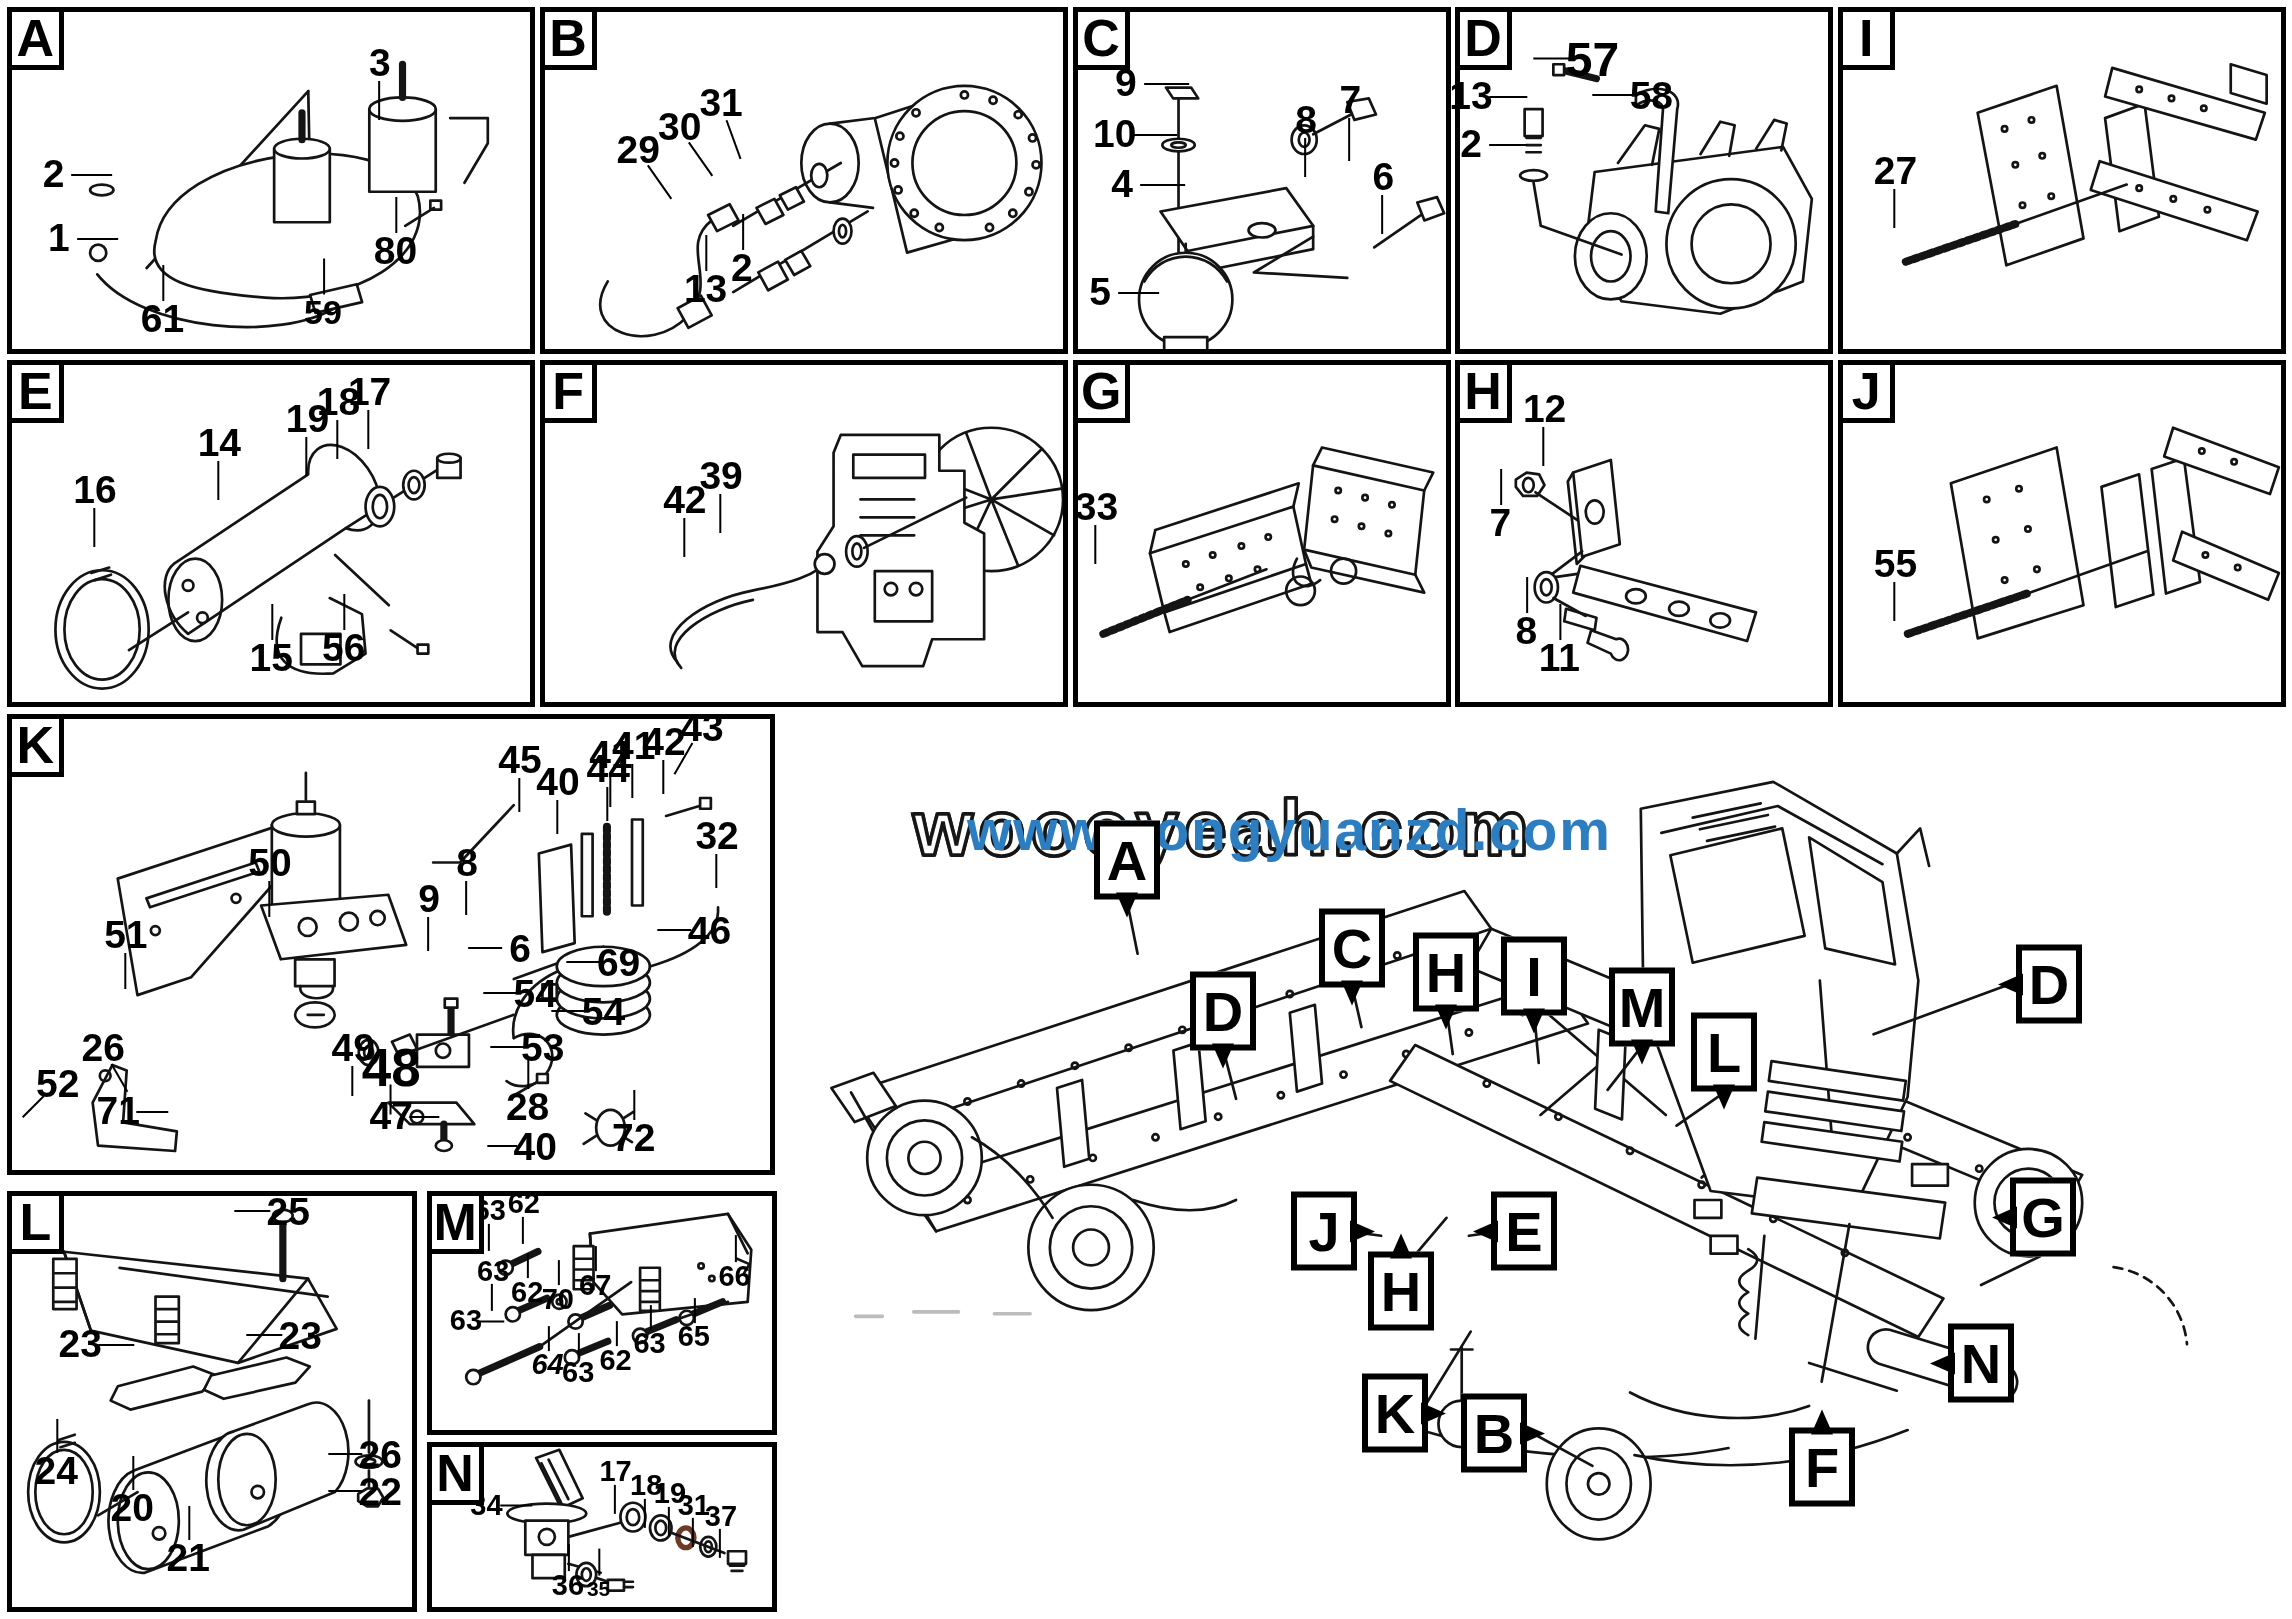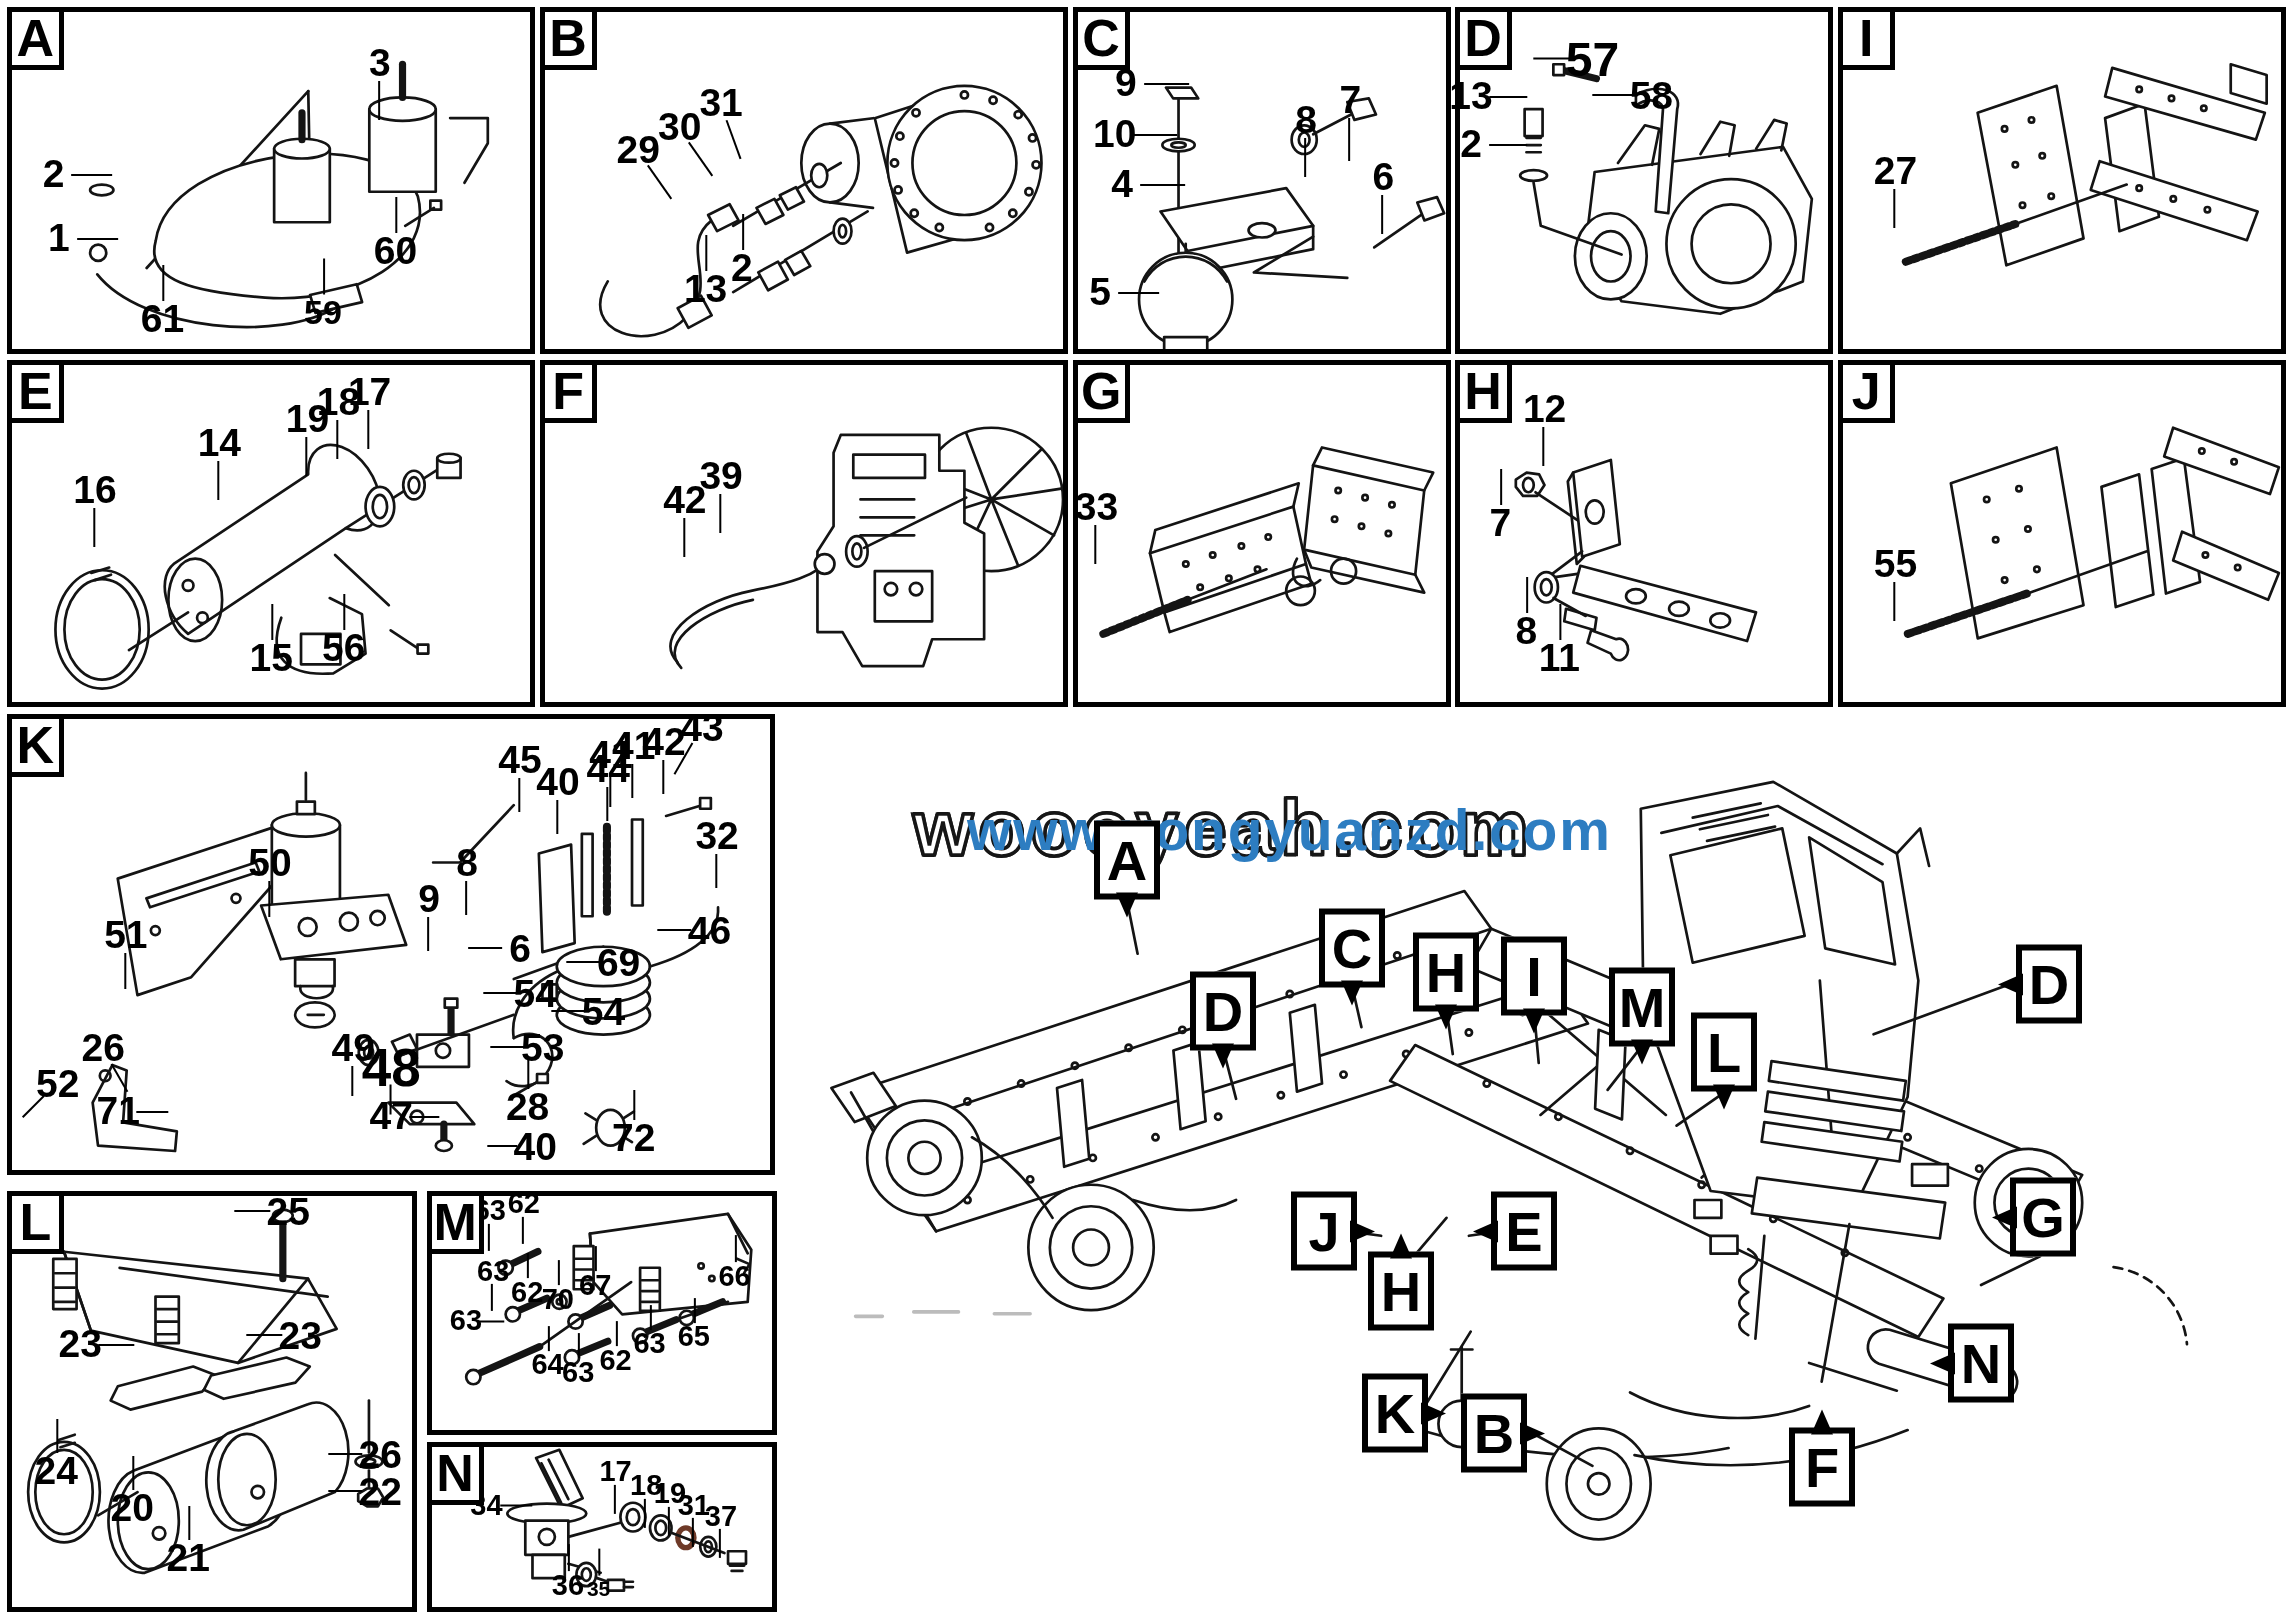--- a/index.html
+++ b/index.html
@@ -72,21 +72,21 @@
       <path d="M488,118 h42 v28 l-26,44"></path>
       <path class="fillw" d="M332,315 l52,-12 l6,20 l-52,12 Z"></path>
       <line x1="438" y1="238" x2="470" y2="218"></line>
         <rect x="466" y="210" width="12" height="10"></rect>
     </svg>
     <div class="callouts">
         <div class="callout" style="left: 8%; top: 48%; font-size: 39px;"><div class="leader" style="width: 41px; transform: rotate(0deg) translateX(18px);"></div><span class="num">2</span></div>
         <div class="callout" style="left: 9%; top: 67%; font-size: 39px;"><div class="leader" style="width: 41px; transform: rotate(0deg) translateX(18px);"></div><span class="num">1</span></div>
         <div class="callout" style="left: 29%; top: 91%; font-size: 39px;"><div class="leader" style="width: 36px; transform: rotate(-90deg) translateX(18px);"></div><span class="num">61</span></div>
         <div class="callout" style="left: 60%; top: 89%; font-size: 34px;"><div class="leader" style="width: 36px; transform: rotate(-90deg) translateX(18px);"></div><span class="num">59</span></div>
-        <div class="callout" style="left: 74%; top: 71%; font-size: 39px;"><div class="leader" style="width: 36px; transform: rotate(-90deg) translateX(18px);"></div><span class="num">60</span></div>
+        <div class="callout" style="left: 74%; top: 71%; font-size: 39px;"><div class="leader" style="width: 36px; transform: rotate(-90deg) translateX(18px);"></div><span class="num">80</span></div>
         <div class="callout" style="left: 71%; top: 15%; font-size: 39px;"><div class="leader" style="width: 39px; transform: rotate(90deg) translateX(18px);"></div><span class="num">3</span></div>
       </div>
     <div class="panel-letter">
         <span class="pl">A</span>
       </div>
   </section>
 
   <section class="panel" style="left:540px;top:7.2px;width:528px;height:347px;">
     <svg class="sketch" viewBox="0 0 578 375">
       <path class="fillw" d="M368,118 L436,96 L474,248 L404,268 Z"></path>
@@ -556,21 +556,21 @@
     </svg>
     <div class="callouts">
         <div class="callout" style="left: 17%; top: 6%; font-size: 29px;"><div class="leader" style="width: 27px; transform: rotate(90deg) translateX(13.4px);"></div><span class="num">63</span></div>
         <div class="callout" style="left: 27%; top: 3%; font-size: 29px;"><div class="leader" style="width: 27px; transform: rotate(90deg) translateX(13.4px);"></div><span class="num">62</span></div>
         <div class="callout" style="left: 18%; top: 32%; font-size: 29px;"><div class="leader" style="width: 27px; transform: rotate(90deg) translateX(13.4px);"></div><span class="num">63</span></div>
         <div class="callout" style="left: 28%; top: 41%; font-size: 29px;"><div class="leader" style="width: 25px; transform: rotate(-90deg) translateX(13.4px);"></div><span class="num">62</span></div>
         <div class="callout" style="left: 37%; top: 44%; font-size: 29px;"><div class="leader" style="width: 25px; transform: rotate(-90deg) translateX(13.4px);"></div><span class="num">70</span></div>
         <div class="callout" style="left: 48%; top: 38%; font-size: 29px;"><div class="leader" style="width: 25px; transform: rotate(-90deg) translateX(13.4px);"></div><span class="num">67</span></div>
         <div class="callout" style="left: 89%; top: 34%; font-size: 29px;"><div class="leader" style="width: 27px; transform: rotate(-90deg) translateX(13.4px);"></div><span class="num">66</span></div>
         <div class="callout" style="left: 10%; top: 53%; font-size: 29px;"><div class="leader" style="width: 25px; transform: rotate(0deg) translateX(13.4px);"></div><span class="num">63</span></div>
-        <div class="callout" style="left: 34%; top: 72%; font-size: 29px;"><div class="leader" style="width: 25px; transform: rotate(-90deg) translateX(13.4px);"></div><span class="num">64</span></div>
+        <div class="callout" style="left: 34%; top: 72%; font-size: 29px; font-style: italic;"><div class="leader" style="width: 25px; transform: rotate(-90deg) translateX(13.4px);"></div><span class="num">64</span></div>
         <div class="callout" style="left: 43%; top: 75%; font-size: 29px;"><div class="leader" style="width: 25px; transform: rotate(-90deg) translateX(13.4px);"></div><span class="num">63</span></div>
         <div class="callout" style="left: 54%; top: 70%; font-size: 29px;"><div class="leader" style="width: 25px; transform: rotate(-90deg) translateX(13.4px);"></div><span class="num">62</span></div>
         <div class="callout" style="left: 64%; top: 63%; font-size: 29px;"><div class="leader" style="width: 25px; transform: rotate(-90deg) translateX(13.4px);"></div><span class="num">63</span></div>
         <div class="callout" style="left: 77%; top: 60%; font-size: 29px;"><div class="leader" style="width: 25px; transform: rotate(-90deg) translateX(13.4px);"></div><span class="num">65</span></div>
       </div>
     <div class="panel-letter">
         <span class="pl">M</span>
       </div>
   </section>
 

